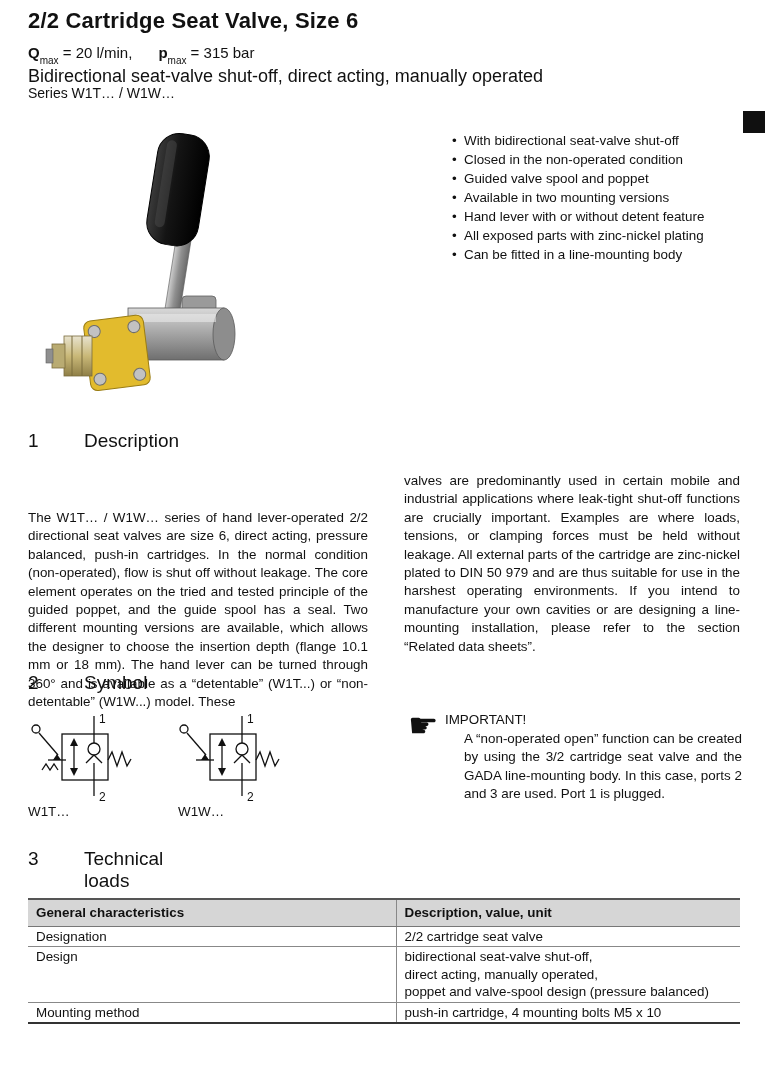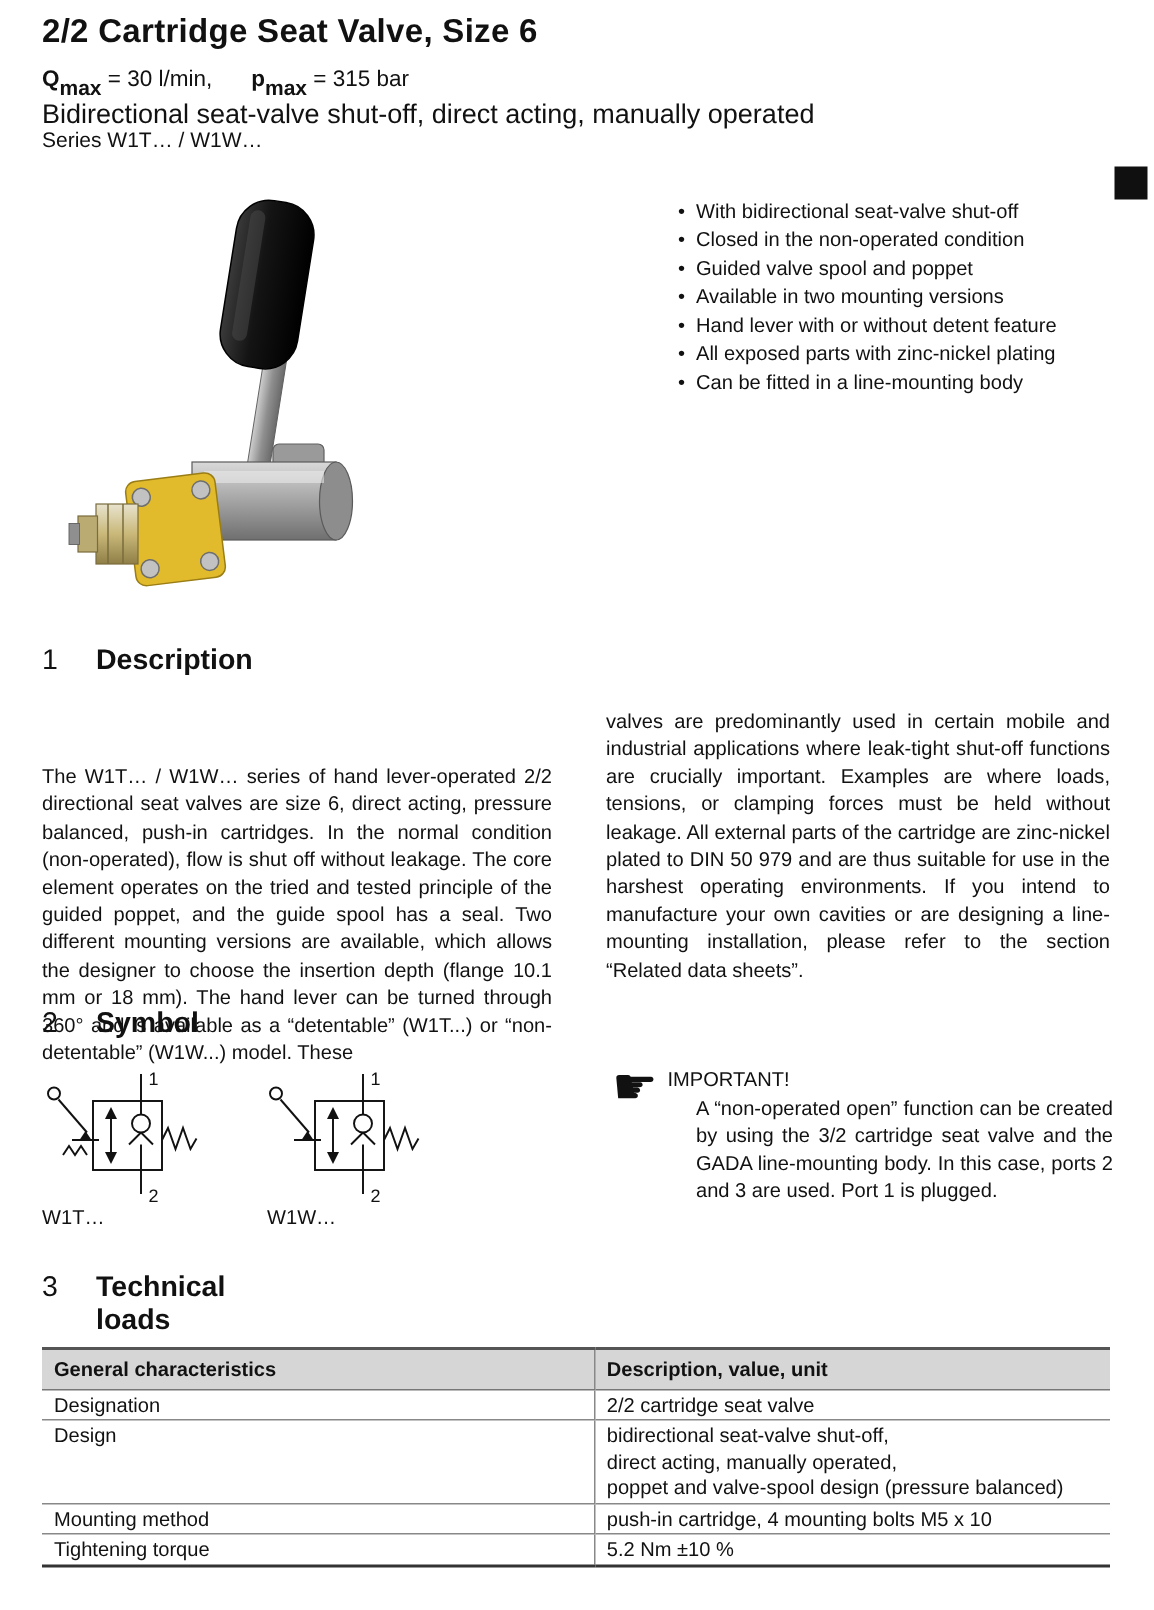--- a/index.html
+++ b/index.html
@@ -8,36 +8,36 @@
     position:relative;
     width:769px; height:1073px;
     font-family:"Liberation Sans", sans-serif;
     color:#111;
     overflow:hidden;
   }
   .abs { position:absolute; }
 
   .doc-title { left:28px; top:8px; font-size:22px; font-weight:700; letter-spacing:.2px; }
   .spec-line { left:28px; top:44px; font-size:15px; }
-  .spec-line sub { font-size:14px; position:relative; top:2px; font-weight:bold; }
+  .spec-line sub { font-size:10px; position:relative; top:2px; font-weight:normal; }
   .spec-gap { display:inline-block; width:26px; }
   .subtitle   { left:28px; top:66px; font-size:18px; }
   .series     { left:28px; top:85px; font-size:14px; }
 
   .page-marker { left:743px; top:111px; width:22px; height:22px; background:#101010; }
 
   .features { left:452px; top:131px; width:300px; list-style:none; }
   .features li { font-size:13.4px; line-height:19px; padding-left:12px; position:relative; }
   .features li::before { content:"•"; position:absolute; left:0; top:0; }
 
   .valve-fig { left:40px; top:128px; width:230px; height:300px; }
 
   .section-head { font-size:19px; }
   .section-head .num   { position:absolute; left:28px; }
-  .section-head .stitle{ position:absolute; left:64px;font-weight:bold; }
+  .section-head .stitle{ position:absolute; left:84px; }
 
   .col { font-size:13.4px; line-height:18.4px; text-align:justify; }
   .col-left  { left:28px;  top:472px; width:340px;margin-top:37px; }
   .col-right { left:404px; top:472px; width:336px; }
 
   .sym-svg { position:absolute; top:710px; }
   .sym-1 { left:22px; }
   .sym-2 { left:170px; }
   .sym-svg svg text { font-family:"Liberation Sans", sans-serif; font-size:12px; fill:#111; }
   .sym-caption { top:804px; font-size:13.4px; }
@@ -63,21 +63,21 @@
   .tech-table .c-left  { width:368px; }
   .tech-table td.v, .tech-table th.v { border-left:1px solid #888; }
   .pre { white-space:pre-line; }
 </style>
 </head>
 <body>
 
 <h1 class="abs doc-title">2/2 Cartridge Seat Valve, Size 6</h1>
 
 <div class="abs spec-line">
-  <b><span>Q</span><sub>max</sub></b><span> = 30 l/min,</span><span class="spec-gap"></span><b><span>p</span><sub>max</sub></b><span> = 315 bar</span>
+  <b><span>Q</span><sub>max</sub></b><span> = 20 l/min,</span><span class="spec-gap"></span><b><span>p</span><sub>max</sub></b><span> = 315 bar</span>
 </div>
 
 <div class="abs subtitle">Bidirectional seat-valve shut-off, direct acting, manually operated</div>
 <div class="abs series">Series W1T… / W1W…</div>
 
 <div class="abs page-marker"></div>
 
 <ul class="abs features">
   <li>With bidirectional seat-valve shut-off</li>
   <li>Closed in the non-operated condition</li>
@@ -238,18 +238,14 @@
     <tr>
       <td style="vertical-align:top;">Design</td>
       <td class="v pre">bidirectional seat-valve shut-off,
 direct acting, manually operated,
 poppet and valve-spool design (pressure balanced)</td>
     </tr>
     <tr>
       <td>Mounting method</td>
       <td class="v pre">push-in cartridge, 4 mounting bolts M5 x 10</td>
     </tr>
-    <tr>
-      <td>Tightening torque</td>
-      <td class="v pre">5.2 Nm ±10 %</td>
-    </tr>
   </tbody>
 </table>
 
 </body></html>

